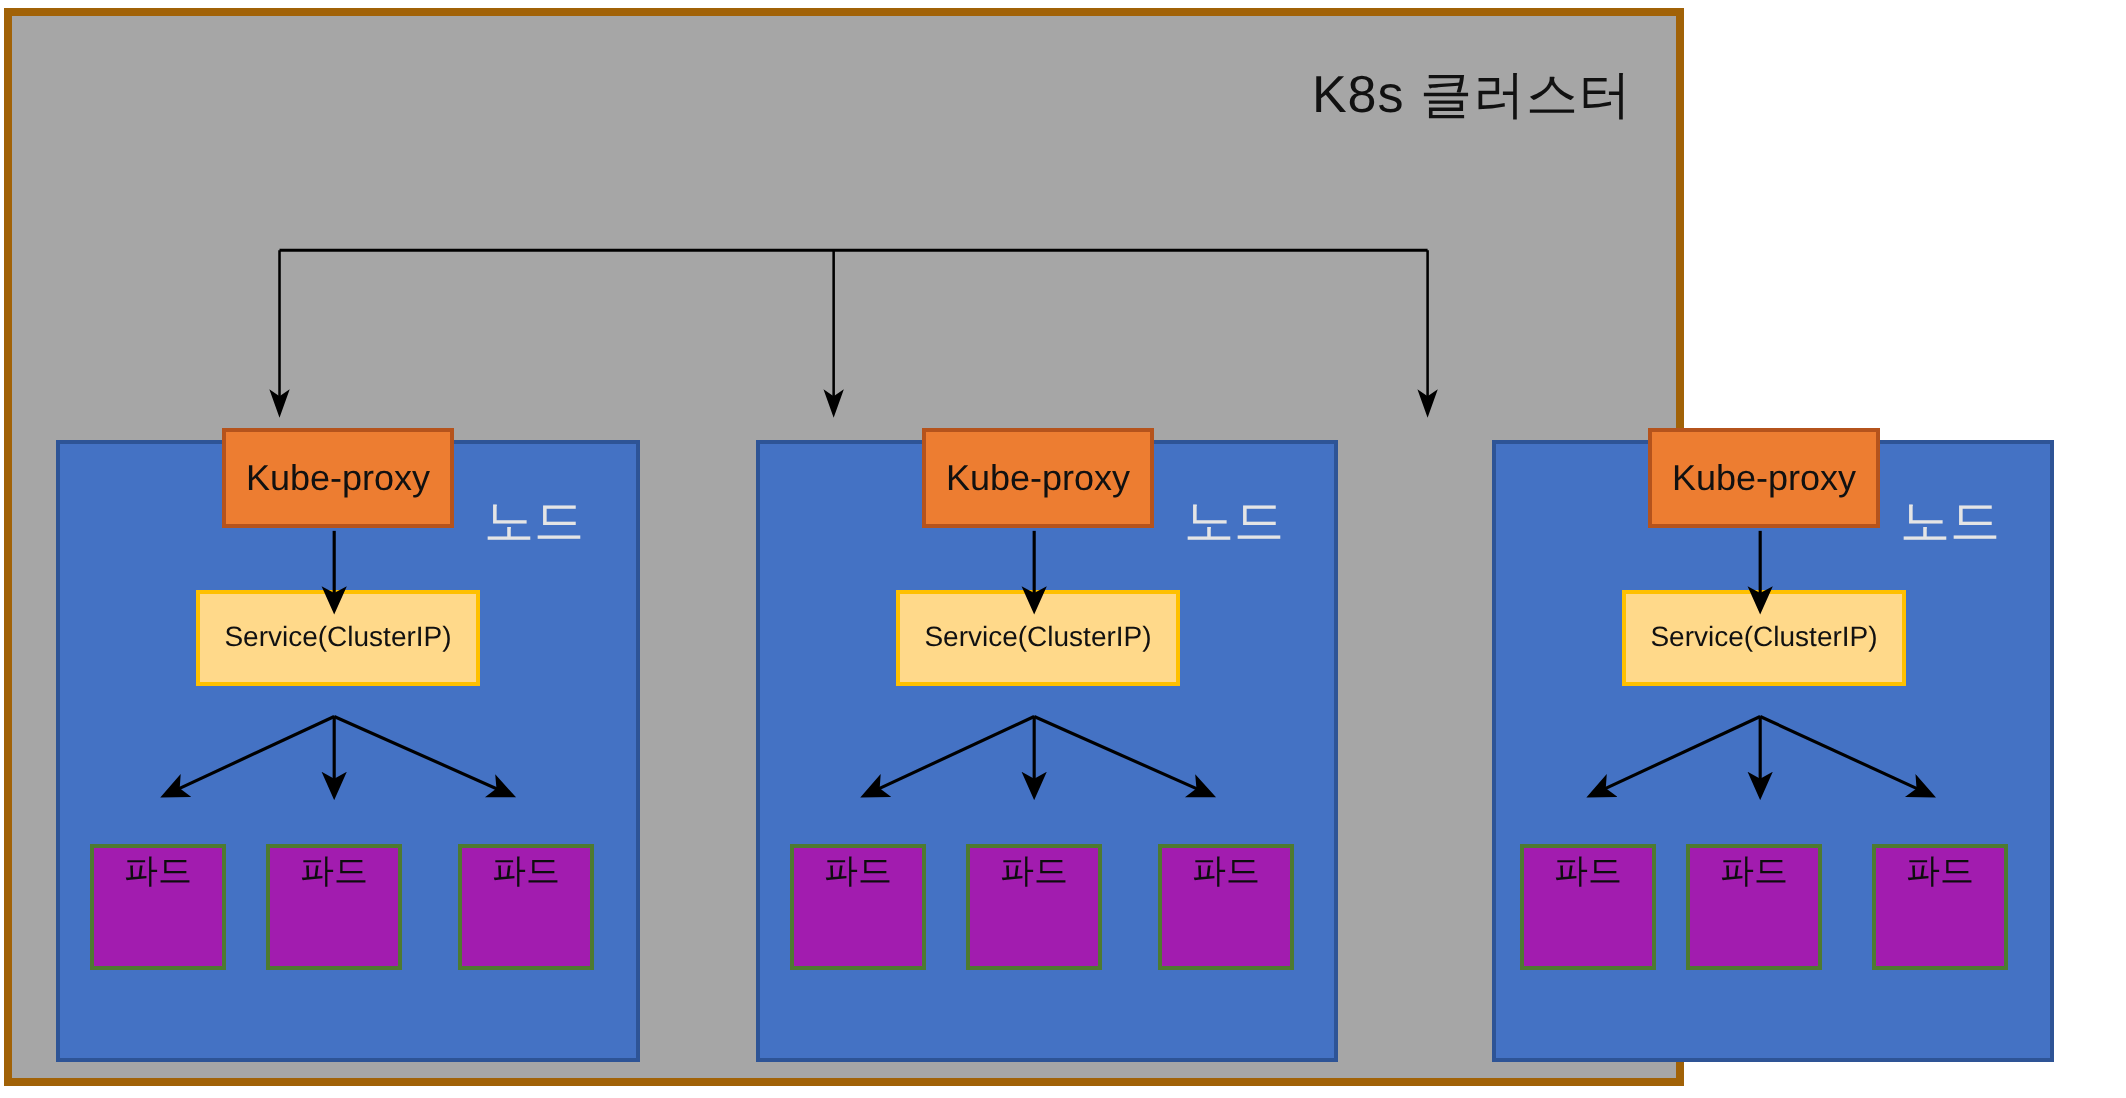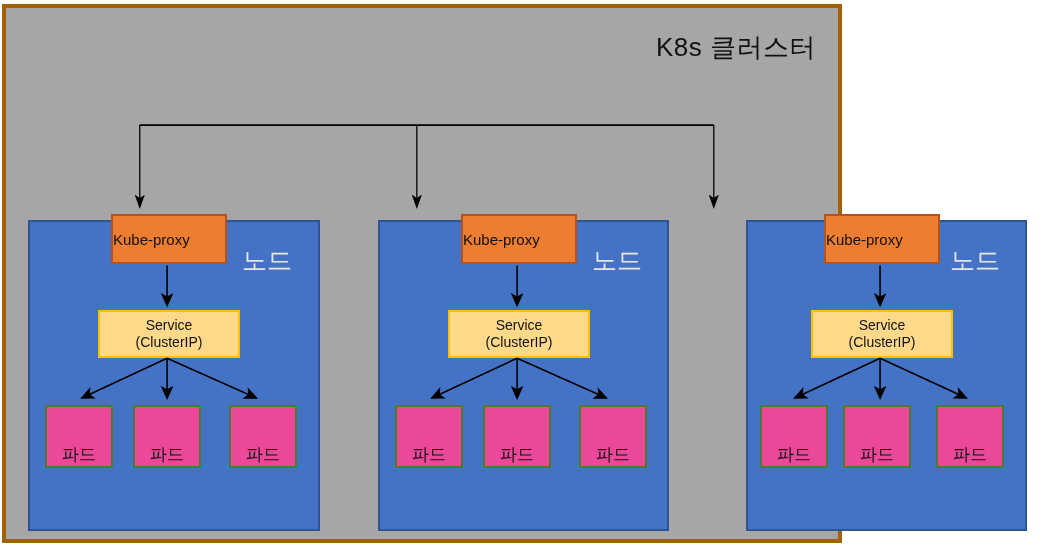--- a/index.html
+++ b/index.html
@@ -70,61 +70,62 @@
   .kube-proxy {
     position: absolute;
     top: -8px;
     width: 116px;
     height: 50px;
     background: #ed7d31;
     border: 2px solid #b5531c;
     box-sizing: border-box;
     display: flex;
     align-items: center;
-    font-size: 15px;
+    justify-content: center;
+    font-size: 18px;
     color: #111111;
     white-space: nowrap;
   }
   .node.n1 .kube-proxy { left: 81px; }
   .node.n2 .kube-proxy { left: 81px; }
   .node.n3 .kube-proxy { left: 76px; }
 
   
   .service {
     position: absolute;
-    top: 88px;
+    top: 73px;
     width: 142px;
     height: 48px;
     background: #ffd98a;
     border: 2px solid #ffc000;
     box-sizing: border-box;
     display: flex;
-    flex-direction: column;
+    flex-direction: row;
     align-items: center;
     justify-content: center;
     font-size: 14px;
     line-height: 1.22;
     color: #111111;
     white-space: nowrap;
   }
   .node.n1 .service { left: 68px; }
   .node.n2 .service { left: 68px; }
   .node.n3 .service { left: 63px; }
 
   
   .pod {
     position: absolute;
-    top: 183px;
+    top: 200px;
     width: 68px;
     height: 63px;
-    background: #ec4899;
+    background: #a21caf;
     border: 2px solid #4e7a30;
     box-sizing: border-box;
     display: flex;
-    align-items: flex-end;
+    align-items: flex-start;
     justify-content: center;
     font-size: 17px;
     color: #0d0d0d;
     white-space: nowrap;
   }
   .node.n1 .pod.p1 { left: 15px; }
   .node.n1 .pod.p2 { left: 103px; }
   .node.n1 .pod.p3 { left: 199px; }
   .node.n2 .pod.p1 { left: 15px; }
   .node.n2 .pod.p2 { left: 103px; }

